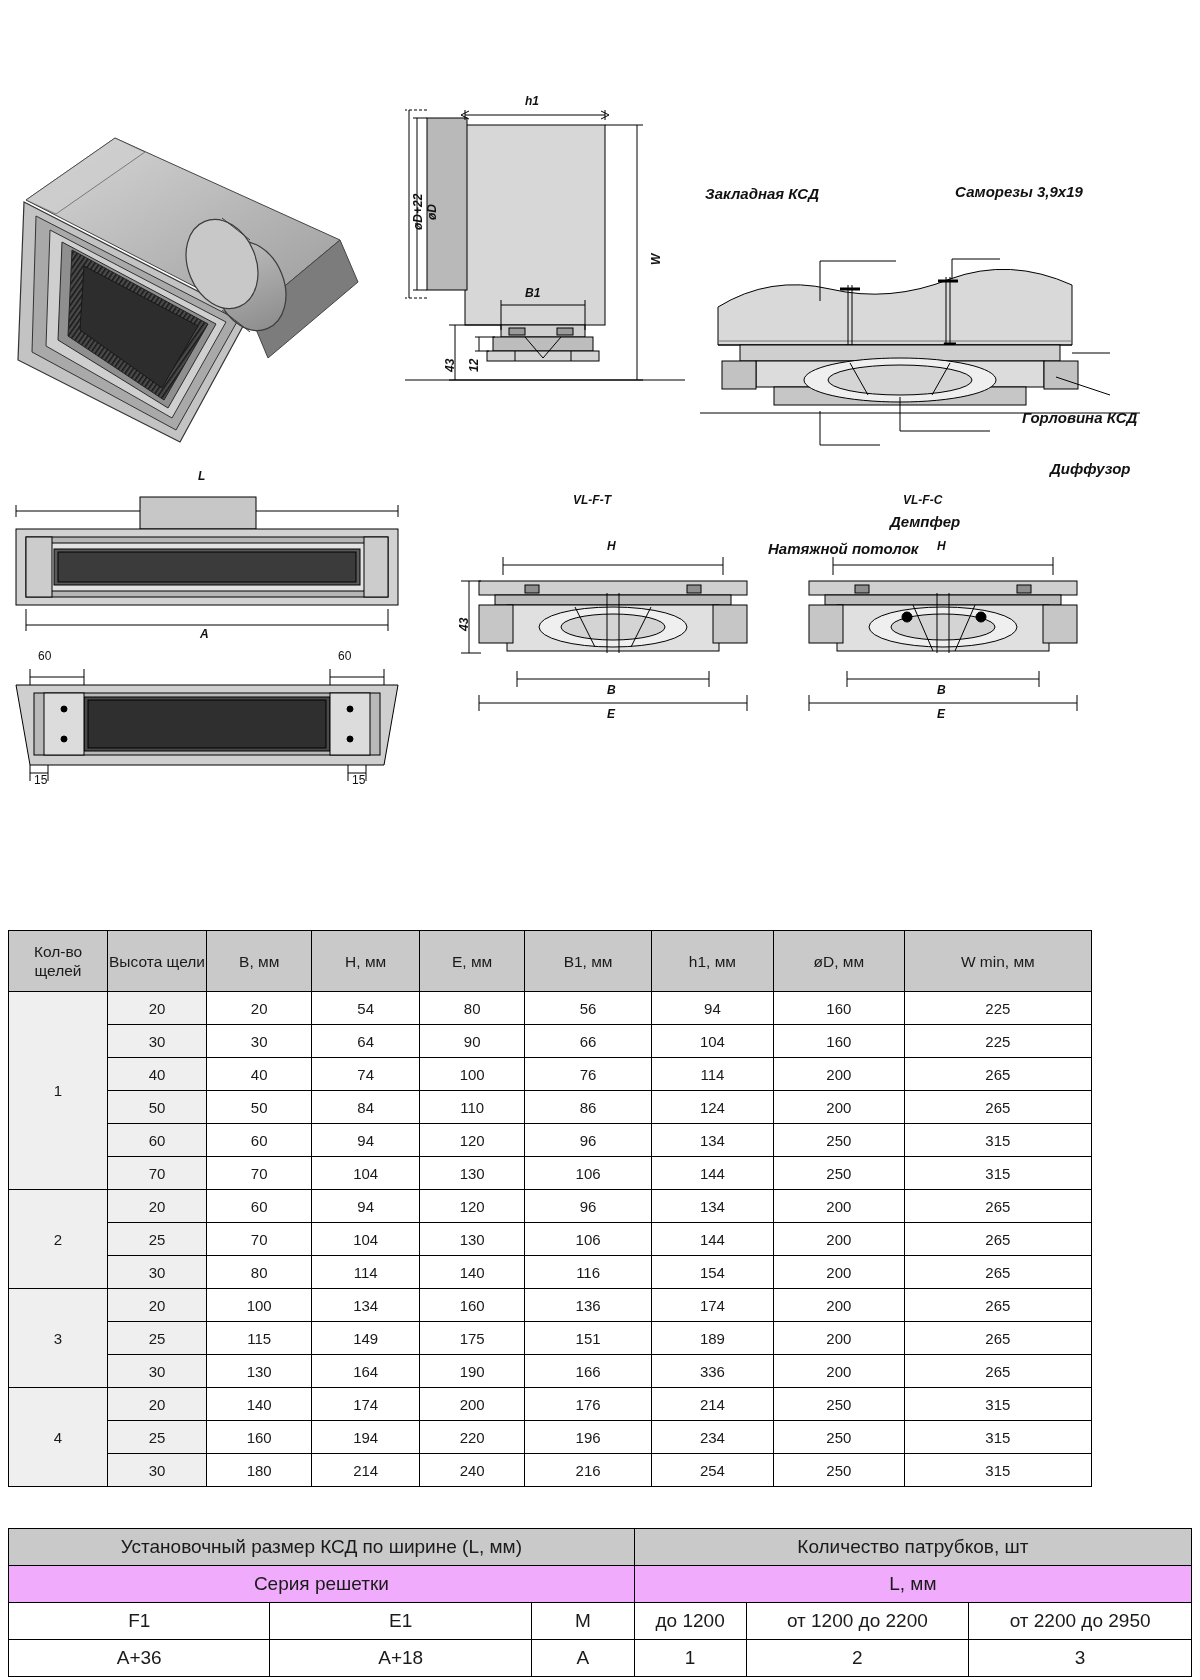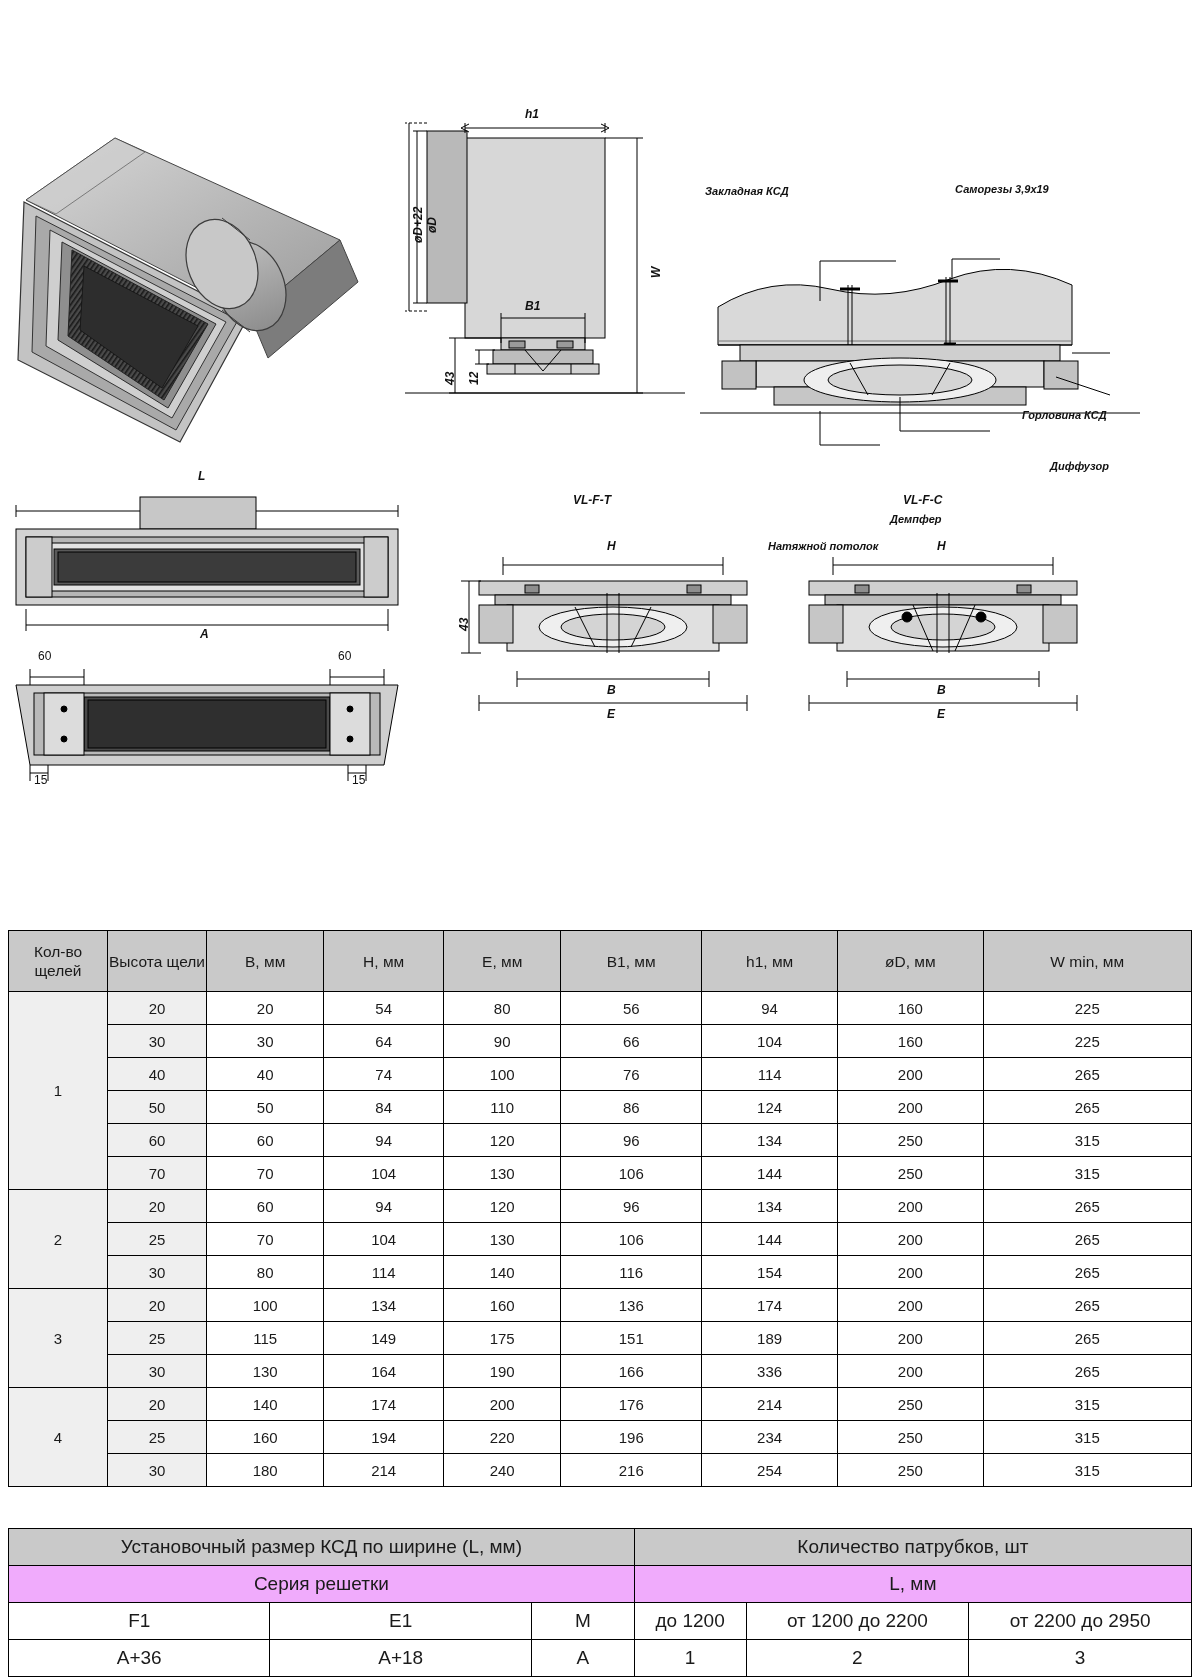--- a/index.html
+++ b/index.html
@@ -47,32 +47,32 @@
 
   .lbl {
     position: absolute;
     font-size: 12px;
     font-style: italic;
     font-weight: 700;
     color: #111;
     white-space: nowrap;
   }
   .lbl.plain { font-style: normal; font-weight: 400; }
-  .lbl.small { font-size: 11px; }
+  .lbl.small { font-size: 15px; }
   .vert {
     transform: rotate(-90deg);
     transform-origin: left top;
   }
 
   
   .main-table {
     position: absolute;
     top: 930px;
     left: 8px;
-    width: 1184px;
+    width: 1084px;
     border-collapse: collapse;
     font-size: 15px;
   }
   .main-table th, .main-table td {
     border: 1px solid #000;
     text-align: center;
     vertical-align: middle;
   }
   .main-table thead th {
     background: #c9c9c9;
@@ -159,21 +159,21 @@
 
         <ellipse cx="240" cy="196" rx="34" ry="46" transform="rotate(-22 240 196)" fill="url(#gMetal2)" stroke="#3b3b3b" stroke-width="1.2"></ellipse>
         <ellipse cx="212" cy="174" rx="34" ry="46" transform="rotate(-22 212 174)" fill="#c8c8c8" stroke="#3b3b3b" stroke-width="1.2"></ellipse>
         <path d="M212 128 L240 150" stroke="#3b3b3b" stroke-width="1"></path>
         <path d="M212 220 L240 242" stroke="#3b3b3b" stroke-width="1"></path>
 
         <polygon points="16,110 105,48 135,62 46,124" fill="#cecece" stroke="#444" stroke-width="0.8" opacity="0.75"></polygon>
       </svg>
     </div>
 
-    <div class="dwg" style="left:405px; top:10px;margin-top:13px;">
+    <div class="dwg" style="left:405px; top:10px;">
       <svg width="290" height="370" viewBox="0 0 290 370">
         <g stroke="#000" fill="none" stroke-width="1">
 
           <rect x="60" y="35" width="140" height="200" fill="#d7d7d7"></rect>
 
           <rect x="22" y="28" width="40" height="172" fill="#b9b9b9"></rect>
 
           <rect x="96" y="235" width="84" height="12" fill="#cfcfcf"></rect>
           <rect x="88" y="247" width="100" height="14" fill="#bdbdbd"></rect>
           <rect x="82" y="261" width="112" height="10" fill="#d3d3d3"></rect>

